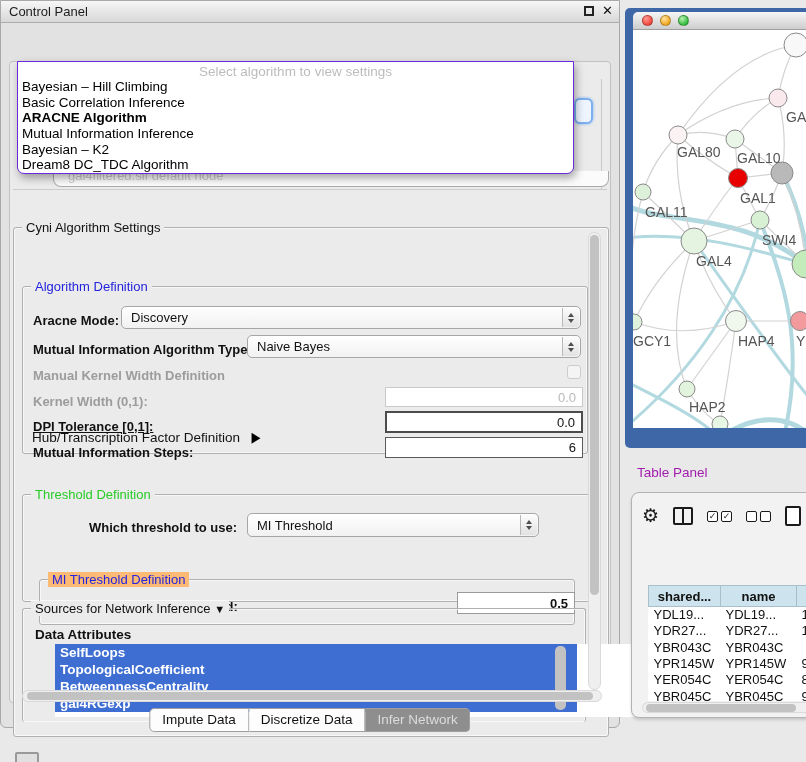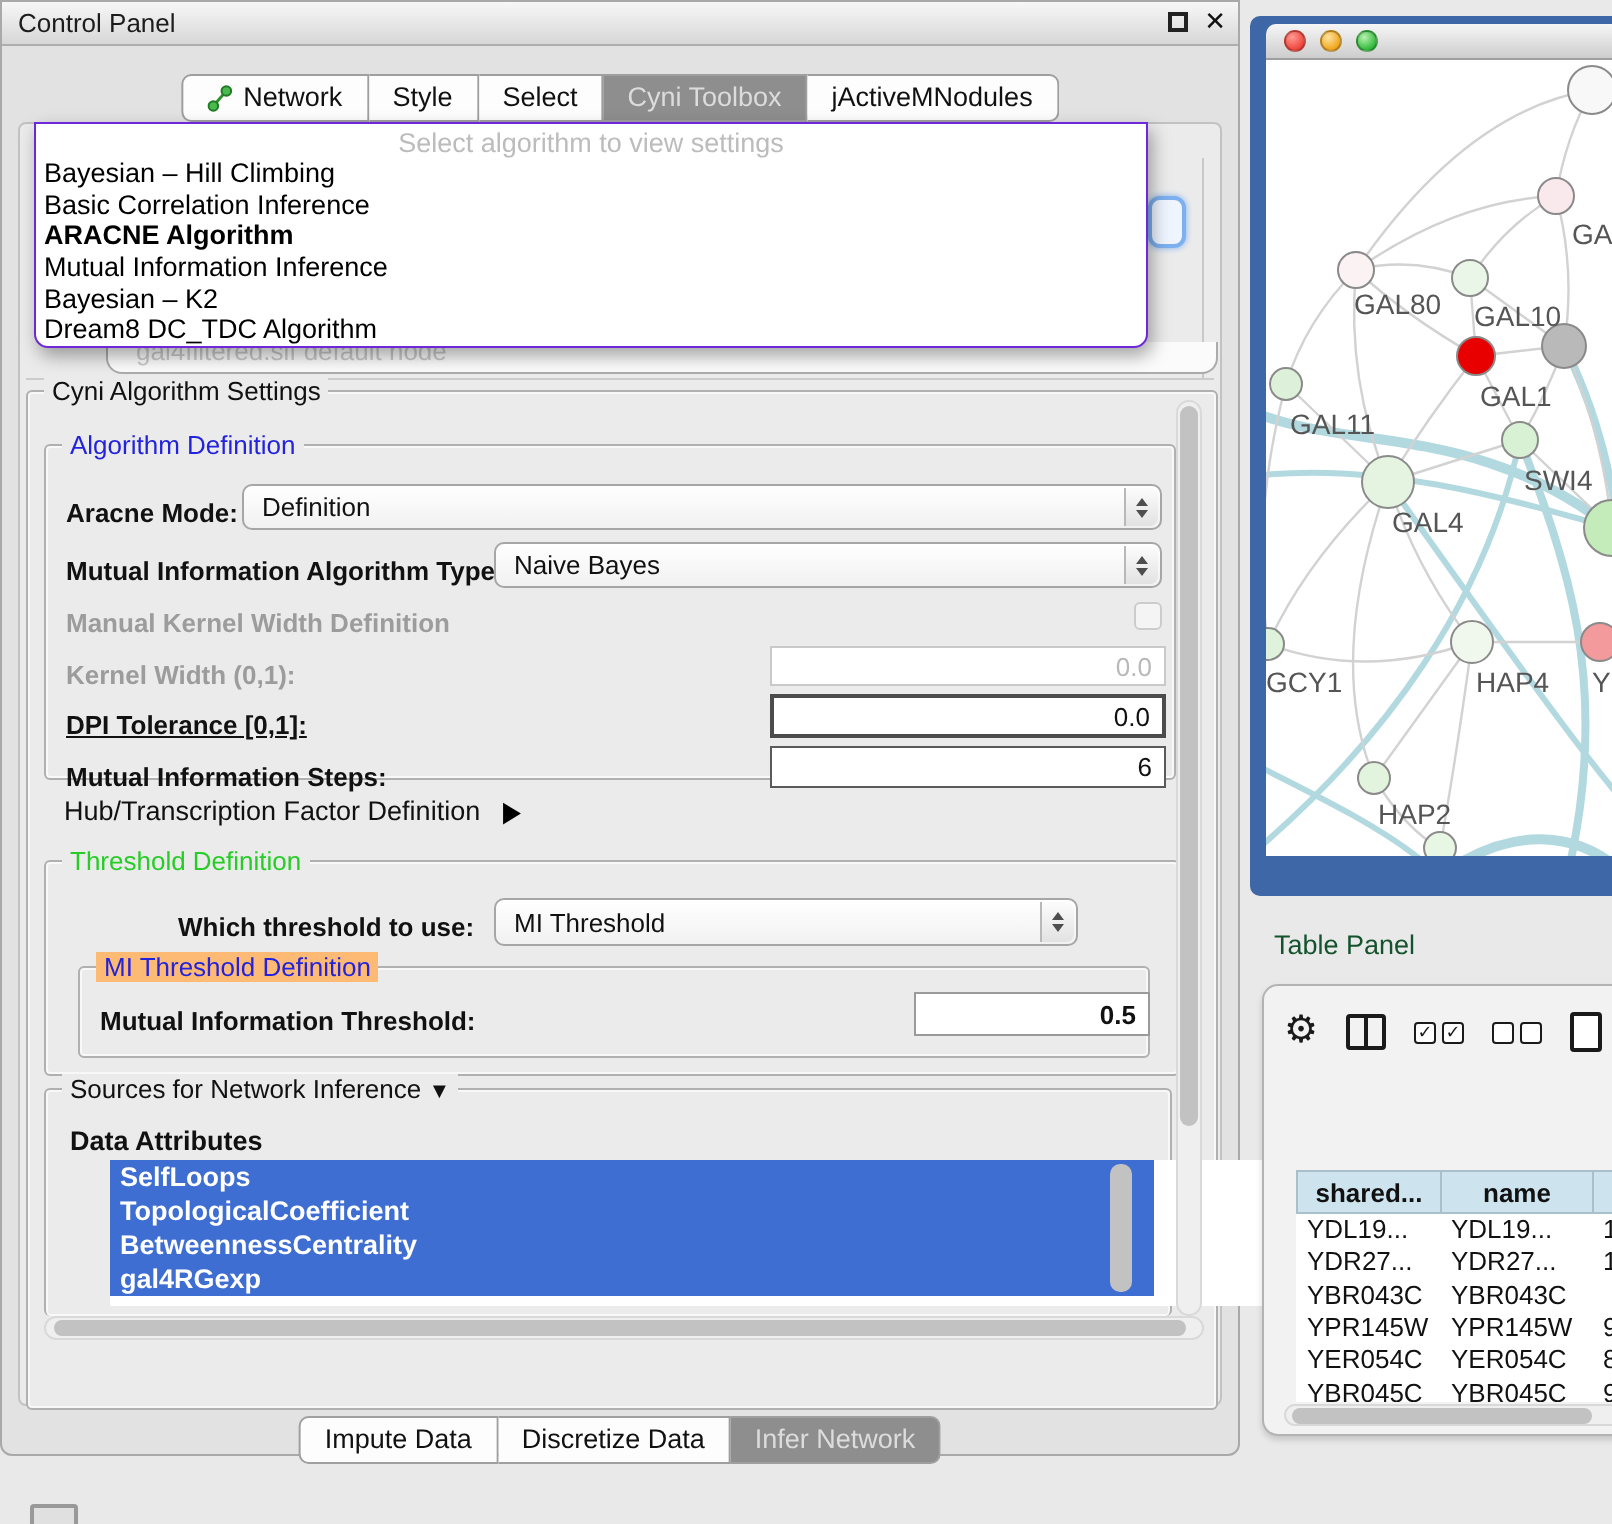--- a/index.html
+++ b/index.html
@@ -44,21 +44,21 @@
   
   #algo-popup { left:16px; top:60px; width:557px; height:113px; background:#ffffff;
     border:1px solid #6d28d9; border-radius:0 0 7px 7px; box-shadow:2px 4px 9px rgba(0,0,0,.35);
     z-index:30; }
   #algo-popup-header { height:17px; text-align:center; color:#bcbcbc; font-size:13.5px; padding-top:2px; }
   .dd-item { height:15.7px; line-height:15.7px; padding:0 4px; font-size:13.5px; color:#000; white-space:nowrap; }
   .dd-item.selected { font-weight:bold; }
 
   
   .group { border:1px solid #b0b0b0; border-radius:3px;
-    box-shadow:inset 0 0 0 1px rgba(255,255,255,.65); }
+    box-shadow:inset 0 0 0 1px rgba(255,255,255,.65);margin-top:32px; }
   .legend { position:absolute; top:-8px; left:8px; background:#ebebeb; padding:0 4px;
     font-size:13px; white-space:nowrap; }
   .legend.blue { color:#2323dd; }
   .legend.green { color:#27cc27; }
 
   .lbl { font-weight:bold; font-size:13px; white-space:nowrap; }
   .lbl.disabled { color:#9c9c9c; }
 
   .combo { background:linear-gradient(#ffffff,#f1f1f1); border:1px solid #a6a6a6;
     border-radius:5px; display:flex; align-items:center; padding:0 24px 0 9px; font-size:13px; }
@@ -101,21 +101,21 @@
     background:linear-gradient(#f6f6f6,#cdcdcd); border-bottom:1px solid #9e9e9e;
     border-radius:5px 0 0 0; display:flex; align-items:center; gap:7px; padding-left:9px; }
   .traffic { width:11px; height:11px; border-radius:50%; border:1px solid rgba(0,0,0,.25); }
   .t-red { background:radial-gradient(circle at 35% 30%, #ff9a93, #f0483e 70%); }
   .t-yellow { background:radial-gradient(circle at 35% 30%, #ffe2a0, #f0a81f 70%); }
   .t-green { background:radial-gradient(circle at 35% 30%, #b8f3ae, #35bb3f 70%); }
   #net-canvas { left:633px; top:30px; width:173px; height:398px; background:#ffffff; overflow:hidden; }
   #net-canvas svg text { font-family:"Liberation Sans","DejaVu Sans",sans-serif; font-size:14px; fill:#555; }
 
   
-  #table-panel-title { left:637px; top:465px; font-size:13.5px; color:#14532d; }
+  #table-panel-title { left:637px; top:465px; font-size:13.5px; color:#a21caf; }
   #table-panel { left:631px; top:492px; width:200px; height:226px; background:#f2f2f2;
     border:1px solid #b3b3b3; border-radius:8px 0 0 8px; box-shadow:0 2px 3px rgba(0,0,0,.15); }
   .tp-toolbar { position:absolute; left:10px; top:10px; height:26px; display:flex; align-items:center; gap:14px; }
   .gear-glyph { font-size:19px; color:#1a1a1a; line-height:20px; }
   .cols-icon { width:20px; height:18px; border:2px solid #1a1a1a; border-radius:2px; position:relative; }
   .cols-icon::after { content:""; position:absolute; left:7px; top:0; bottom:0; width:2px; background:#1a1a1a; }
   .cb { width:11px; height:11px; border:1.5px solid #1a1a1a; border-radius:2px; font-size:9px;
     line-height:9px; text-align:center; color:#1a1a1a; background:#fff; }
   .cb-pair { display:flex; gap:3px; }
   .file-icon { width:16px; height:20px; border:2px solid #1a1a1a; border-radius:2px; background:#fff; }
@@ -135,42 +135,20 @@
 
   <div class="abs" id="cp-window">
     <div class="abs" id="cp-titlebar">
       <span id="cp-title">Control Panel</span>
       <span class="win-btns">
         <span class="float-btn"></span>
         <span class="close-btn">✕</span>
       </span>
     </div>
 
-    <div class="abs tabbar" id="cp-tabs">
-      <div class="tab">
-        <svg width="13" height="14" viewBox="0 0 13 14">
-          <line x1="3" y1="11" x2="9" y2="4" stroke="#2d8f2d" stroke-width="1.4"></line>
-          <circle cx="3" cy="11" r="2.4" fill="#49b84d" stroke="#1f7a22"></circle>
-          <circle cx="9.5" cy="3.5" r="2.4" fill="#49b84d" stroke="#1f7a22"></circle>
-        </svg>
-        <span>Network</span>
-      </div>
-      <div class="tab">
-          <span>Style</span>
-        </div>
-      <div class="tab">
-          <span>Select</span>
-        </div>
-      <div class="tab selected">
-          <span>Cyni Toolbox</span>
-        </div>
-      <div class="tab">
-          <span>jActiveMNodules</span>
-        </div>
-    </div>
 
     <div class="abs" id="cp-content"></div>
 
     <div class="abs" id="frag-combo-blue"></div>
     <div class="abs" id="frag-groupline-v"></div>
     <div class="abs" id="frag-combo-bottom">
       <span>gal4filtered.sif default node</span>
     </div>
     <div class="abs" id="frag-groupline-h"></div>
 
@@ -188,21 +166,21 @@
     </div>
 
     <div class="abs group" style="left:12px; top:194px; width:596px; height:510px; background:#ebebeb;">
       <span class="legend">Cyni Algorithm Settings</span>
 
       <div class="abs group" style="left:8px; top:26px; width:566px; height:168px;">
         <span class="legend blue">Algorithm Definition</span>
 
         <span class="abs lbl" style="left:10px; top:26px;">Aracne Mode:</span>
         <div class="abs combo" style="left:98px; top:19px; width:460px; height:23px;">
-          <span>Definition</span>
+          <span>Discovery</span>
           <span class="spin">
               <span class="tri-up"></span>
               <span class="tri-dn"></span>
             </span>
         </div>
 
         <span class="abs lbl" style="left:10px; top:55px;">Mutual Information Algorithm Type:</span>
         <div class="abs combo" style="left:224px; top:48px; width:334px; height:23px;">
           <span>Naive Bayes</span>
           <span class="spin">

